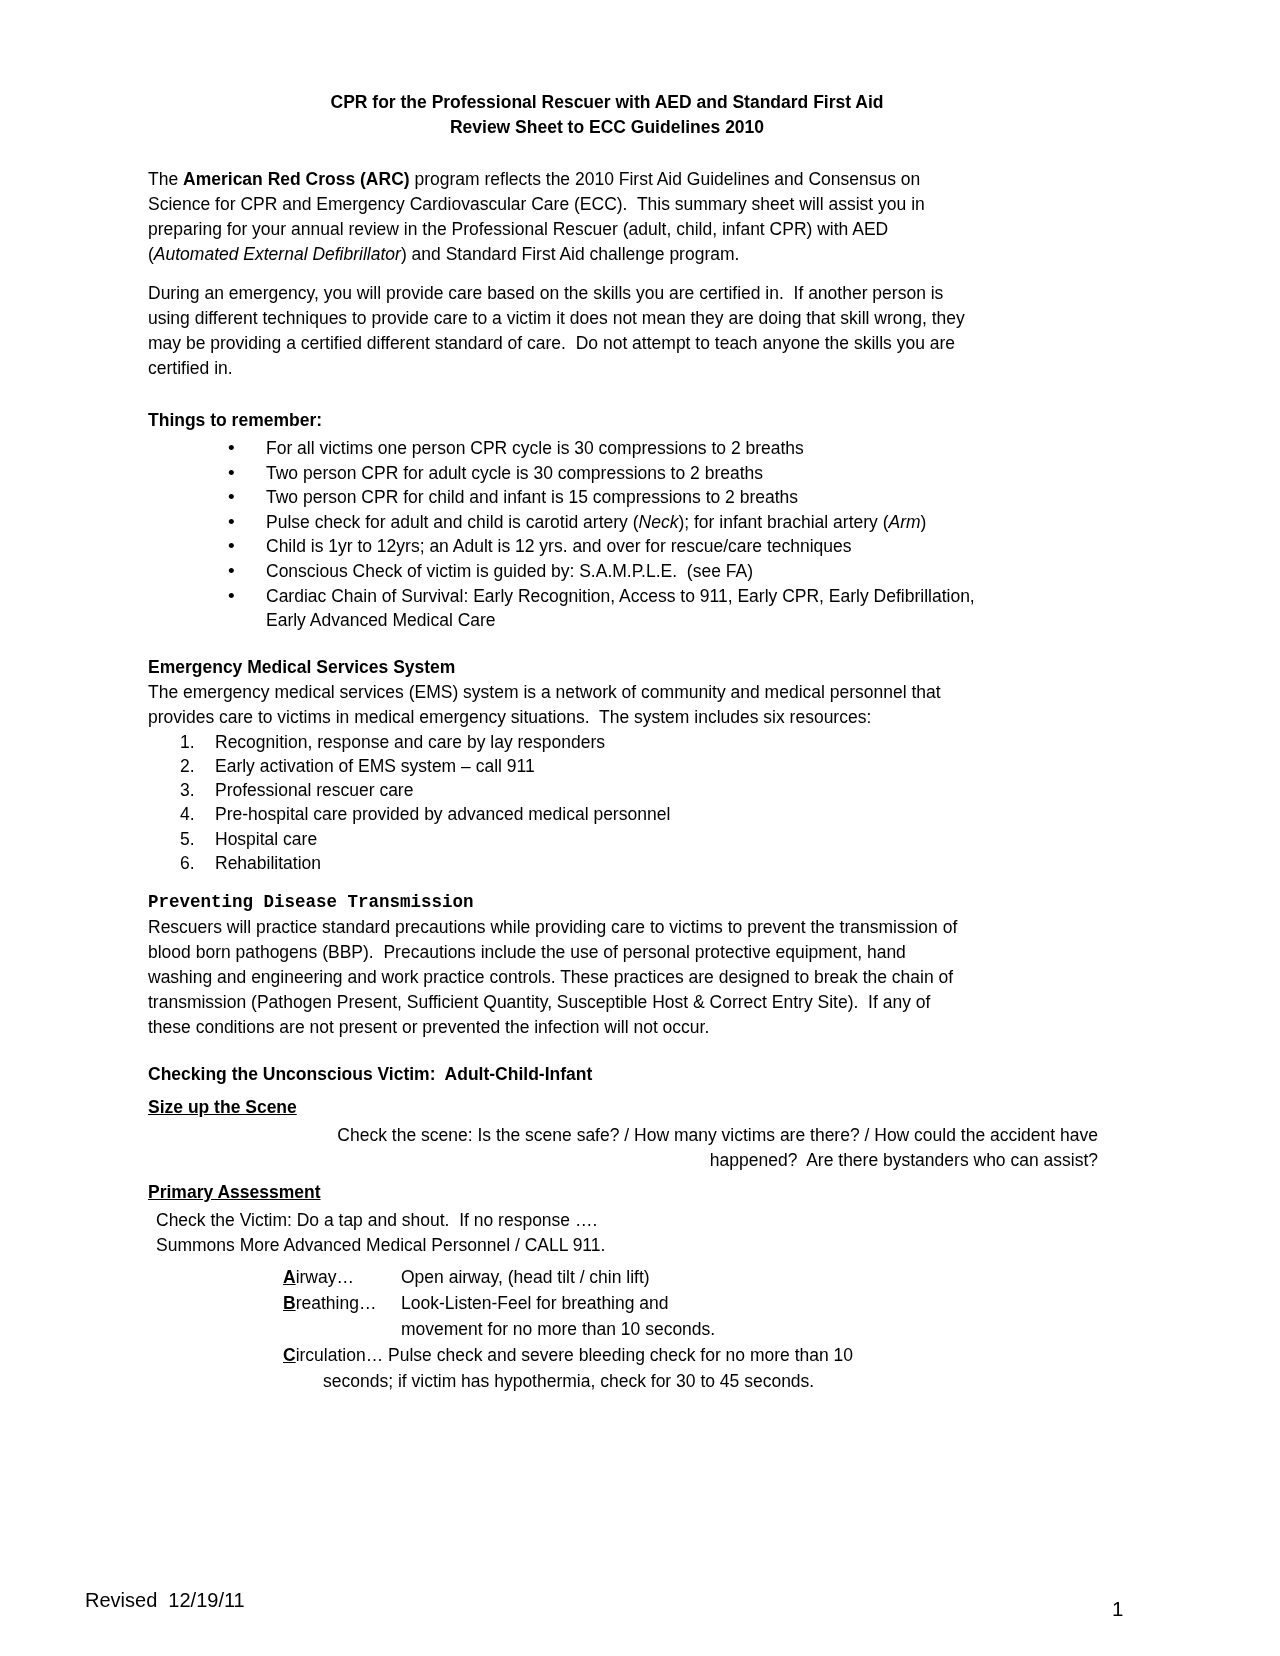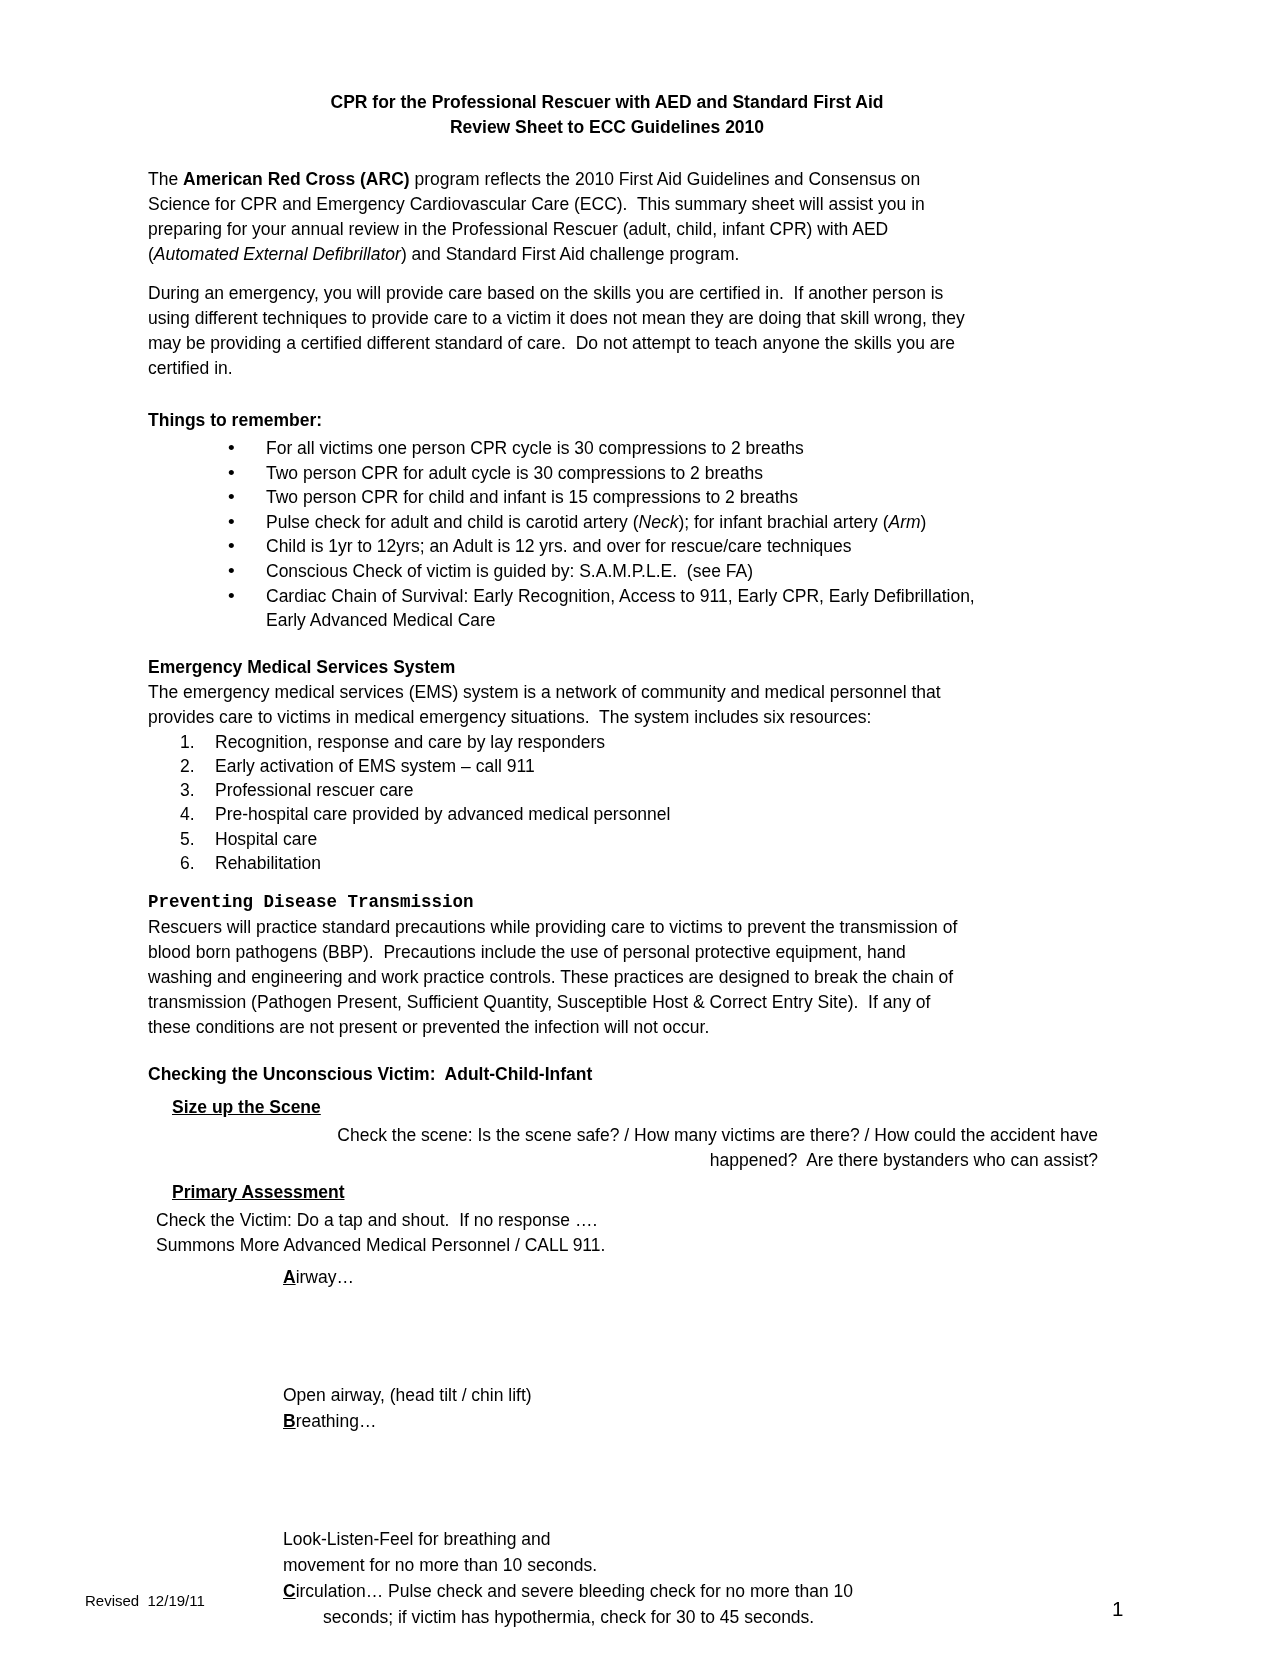--- a/index.html
+++ b/index.html
@@ -8,21 +8,21 @@
     background:#ffffff; color:#000;
     font-family:"Liberation Sans","DejaVu Sans",sans-serif;
     font-size:17.5px; line-height:25px;
     position:relative;
   }
   .content { position:absolute; left:148px; top:90px; width:950px; }
   p, li, h2 { white-space:pre-wrap; font-size:inherit; }
   .doc-title { width:918px; text-align:center; font-weight:bold; margin-bottom:27px; }
   .doc-title div { white-space:pre-wrap;text-align:center; }
   .h { font-weight:bold; }
-  .u { text-decoration:underline;margin-left:24px; }
+  .u { text-decoration:underline; }
   .mb14 { margin-bottom:14px; }
   .mt27 { margin-top:27px; }
   .mt22 { margin-top:22px; }
   .mt15 { margin-top:15px;font-family:Liberation Mono, monospace; }
   .mt12 { margin-top:12px; }
   .mt8  { margin-top:8px; }
   .mt7  { margin-top:7px; }
   .mt6  { margin-top:6px; }
   .mt3  { margin-top:3px; }
   .mt32 { margin-top:32px; }
@@ -35,28 +35,28 @@
   ul.remember li::before { content:"•"; position:absolute; left:-38px; font-size:19px; }
   ul.scene { padding-left:49px; }
   ul.scene li { position:relative; line-height:25px; }
   ul.scene li::before { content:"•"; position:absolute; left:-20px; font-size:19px; }
 
   ol.nlist { list-style:none; counter-reset:item; padding-left:67px; }
   ol.nlist li { counter-increment:item; position:relative; line-height:24.2px; }
   ol.nlist li::before { content:counter(item) "."; position:absolute; left:-35px; }
 
   .abc { margin-left:135px; line-height:26px; }
-  .abc-row { display:flex;flex-direction:column; }
+  .abc-row { display:flex; }
   .abc-label { flex:0 0 118px; width:118px; }
   .abc-desc { white-space:pre-wrap; }
   .abc-letter { font-weight:bold; text-decoration:underline; }
   .abc-row-hang { padding-left:40px; text-indent:-40px; white-space:pre-wrap; }
   .closing { margin-left:135px; }
 
-  .footer-revised { position:absolute; left:85px; top:1588px; font-size:15px; white-space:pre-wrap; }
+  .footer-revised { position:absolute; left:85px; top:1588px; font-size:20px; white-space:pre-wrap; }
   .footer-page { position:absolute; left:1112px; top:1596px; font-size:20.5px; }
 </style>
 </head>
 <body>
 
 <div class="page">
   <div class="content">
 
     <div class="doc-title">
       <div>CPR for the Professional Rescuer with AED and Standard First Aid</div>

